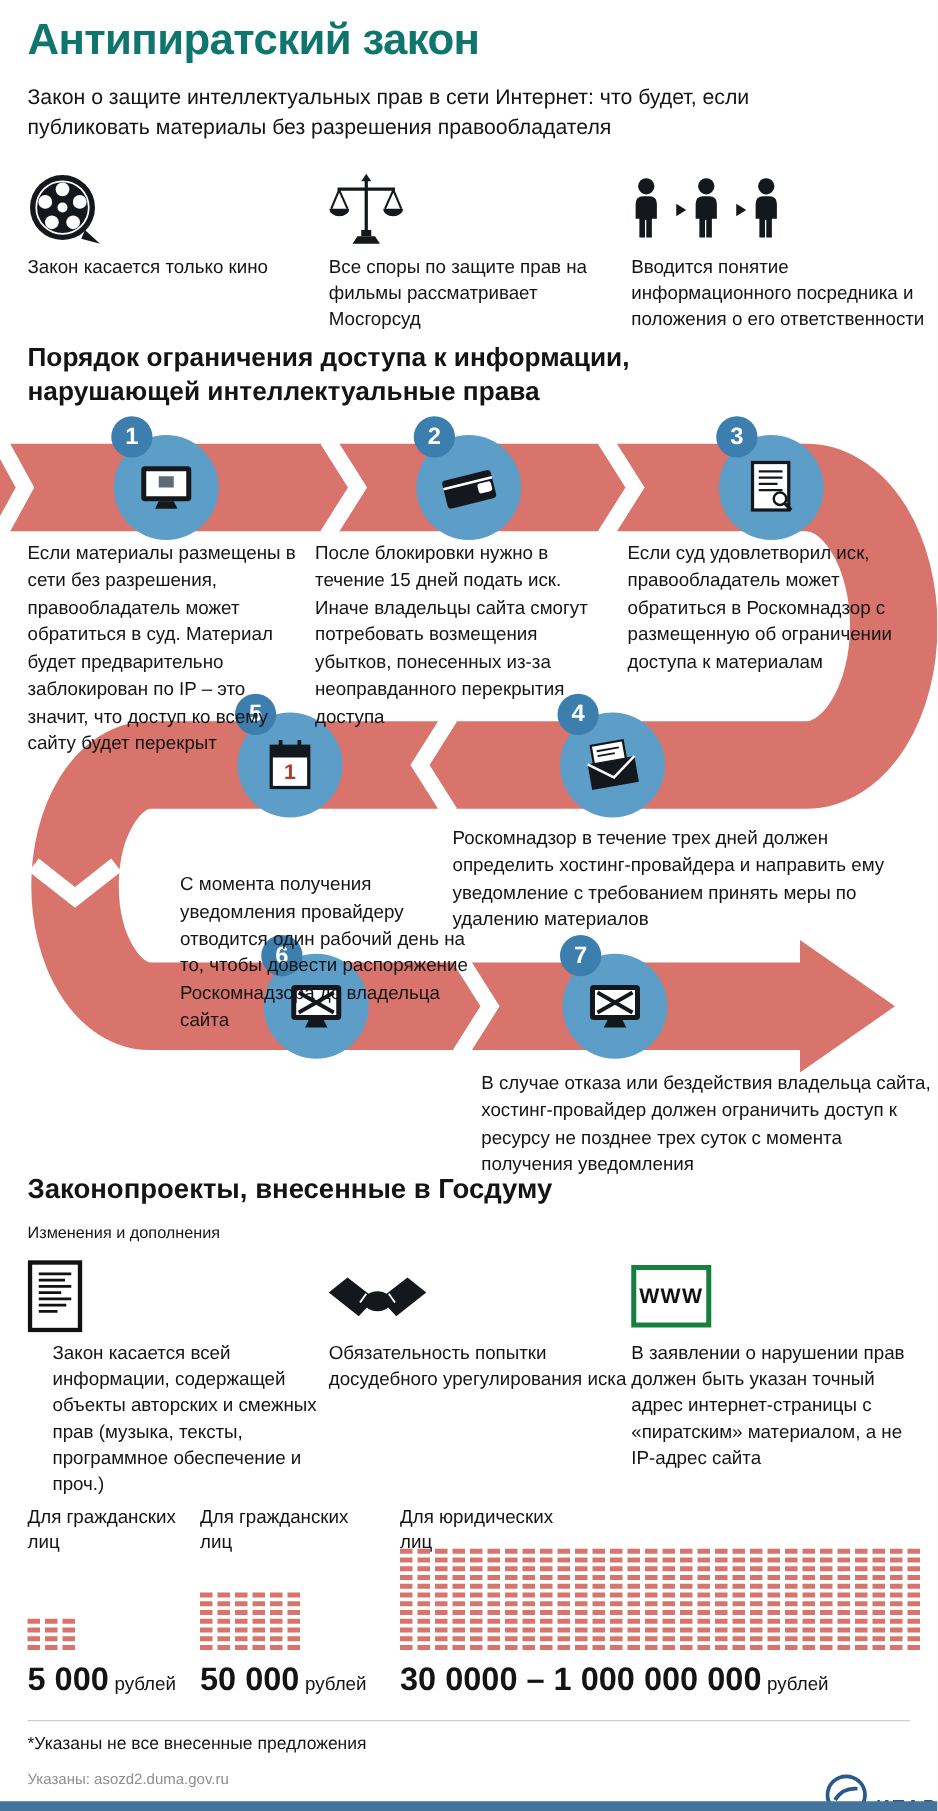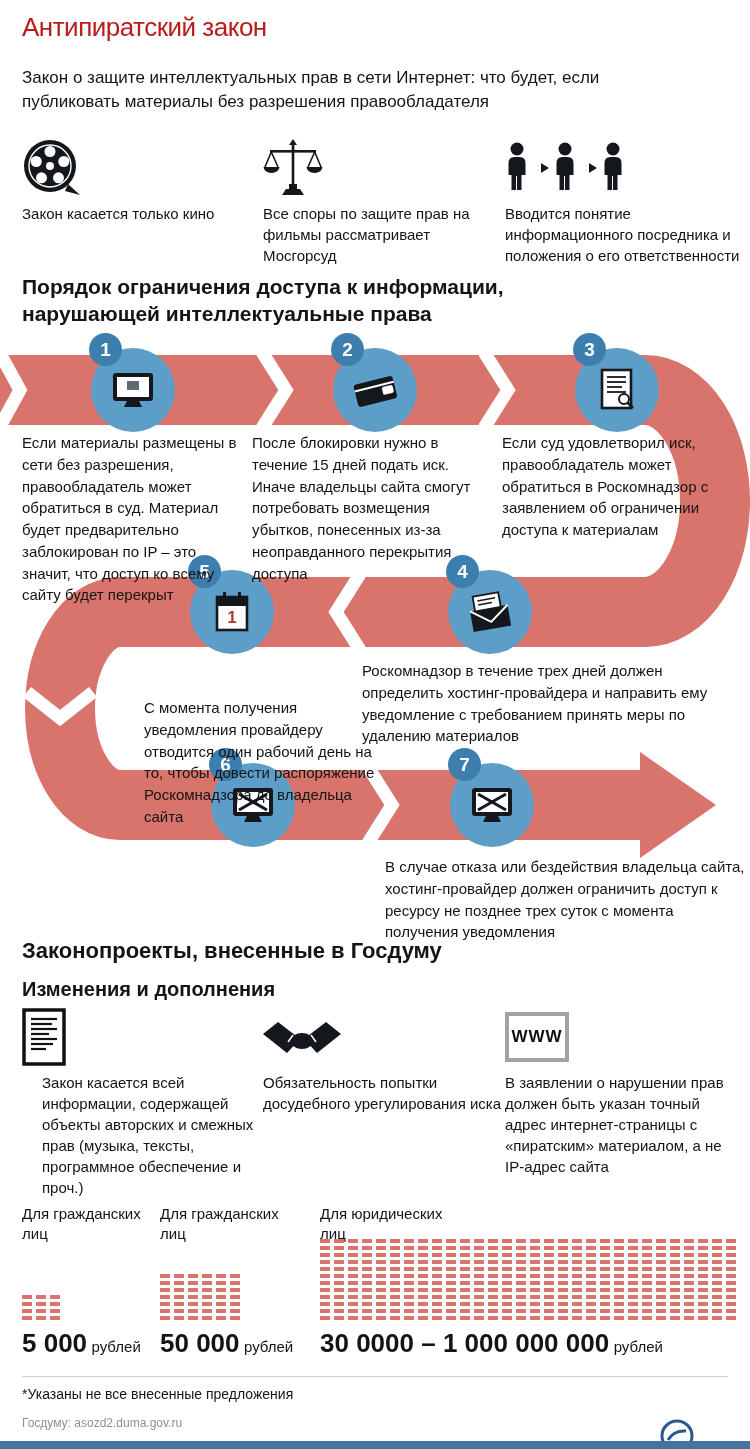--- a/index.html
+++ b/index.html
@@ -1,38 +1,38 @@
 <!DOCTYPE html>
 <html><head>
 <meta charset="utf-8">
 <style>
   *{margin:0;padding:0;box-sizing:border-box;}
   body{background:#e9e9e9;font-family:"Liberation Sans",sans-serif;}
   .page{position:relative;width:750px;height:1449px;background:#fff;margin:0 auto;overflow:hidden;color:#141414;}
   .abs{position:absolute;}
-  .title{font-size:26px;font-weight:normal;color:#b91c1c;letter-spacing:-0.5px;}
+  .title{font-size:35px;font-weight:bold;color:#0f766e;letter-spacing:-0.5px;}
   .subtitle{font-size:17px;line-height:1.4;}
   .caption{font-size:15px;line-height:1.4;}
   .h2{font-size:21px;font-weight:bold;line-height:1.27;}
   .h2b{font-size:22px;font-weight:bold;}
-  .h3{font-size:20px;font-weight:bold;}
+  .h3{font-size:13px;font-weight:normal;}
   .h4{font-size:18px;font-weight:bold;}
   .step-text{font-size:15px;line-height:1.45;}
   .flow-circle{position:absolute;width:84px;height:84px;border-radius:50%;background:#5d9ec9;display:flex;align-items:center;justify-content:center;}
   .flow-num{position:absolute;left:-2px;top:-15px;width:33px;height:33px;border-radius:50%;background:#3c7fae;color:#fff;font-size:19px;font-weight:bold;display:flex;align-items:center;justify-content:center;}
   .fine-label{font-size:15px;line-height:1.35;}
   .dash-row{display:flex;gap:4px;margin-bottom:3px;}
   .dash{display:block;width:10px;height:4px;background:#d8746b;}
   .amount .amount-num{font-size:26px;font-weight:bold;text-align:center;}
   .amount .amount-unit{font-size:15px;}
   .footnote{font-size:14px;}
   .source{font-size:12px;color:#8f8f8f;}
   .divider{border-top:1px solid #cfcfcf;}
   .bottom-bar{background:#44749e;}
-  .www-box{width:64px;height:50px;border:4px solid #a3a3a3;background:#fff;display:flex;align-items:center;justify-content:center;font-weight:bold;font-size:17px;letter-spacing:1px;color:#111;}
+  .www-box{width:64px;height:50px;border:4px solid #15803d;background:#fff;display:flex;align-items:center;justify-content:center;font-weight:bold;font-size:17px;letter-spacing:1px;color:#111;}
   .logo{display:flex;align-items:center;gap:7px;color:#27598c;}
   .logo-text{font-size:15px;font-weight:bold;letter-spacing:2.5px;line-height:1.2;margin-top:39px;}
 </style>
 </head>
 <body>
 
 <div class="page">
 
   <div class="abs title" style="left:22px;top:12px;">Антипиратский закон</div>
   <div class="abs subtitle" style="left:22px;top:66px;width:640px;">Закон о защите интеллектуальных прав в сети Интернет: что будет, если публиковать материалы без разрешения правообладателя</div>
@@ -173,21 +173,21 @@
       <rect x="3" y="3" width="40" height="28" rx="3" fill="#14181d"></rect>
       <rect x="7" y="7" width="32" height="20" fill="#fff"></rect>
       <line x1="9" y1="9" x2="37" y2="25" stroke="#14181d" stroke-width="3"></line>
       <line x1="37" y1="9" x2="9" y2="25" stroke="#14181d" stroke-width="3"></line>
       <path d="M17 31 h12 l3 6 h-18 z" fill="#14181d"></path>
     </svg>
   </div>
 
   <div class="abs step-text" style="left:22px;top:432px;width:222px;">Если материалы размещены в сети без разрешения, правообладатель может обратиться в суд. Материал будет предварительно заблокирован по IP – это значит, что доступ ко всему сайту будет перекрыт</div>
   <div class="abs step-text" style="left:252px;top:432px;width:235px;">После блокировки нужно в течение 15 дней подать иск. Иначе владельцы сайта смогут потребовать возмещения убытков, понесенных из-за неоправданного перекрытия доступа</div>
-  <div class="abs step-text" style="left:502px;top:432px;width:215px;">Если суд удовлетворил иск, правообладатель может обратиться в Роскомнадзор с заявлением об ограничении доступа к материалам</div>
+  <div class="abs step-text" style="left:502px;top:432px;width:215px;">Если суд удовлетворил иск, правообладатель может обратиться в Роскомнадзор с размещенную об ограничении доступа к материалам</div>
   <div class="abs step-text" style="left:144px;top:660px;width:235px;margin-top:37px;">С момента получения уведомления провайдеру отводится один рабочий день на то, чтобы довести распоряжение Роскомнадзора до владельца сайта</div>
   <div class="abs step-text" style="left:362px;top:660px;width:355px;">Роскомнадзор в течение трех дней должен определить хостинг-провайдера и направить ему уведомление с требованием принять меры по удалению материалов</div>
   <div class="abs h2b" style="left:22px;top:938px;">Законопроекты, внесенные в Госдуму</div>
 
   <div class="abs step-text" style="left:385px;top:856px;width:362px;">В случае отказа или бездействия владельца сайта, хостинг-провайдер должен ограничить доступ к ресурсу не позднее трех суток с момента получения уведомления</div>
   <div class="abs h3" style="left:22px;top:978px;">Изменения и дополнения</div>
 
   <div class="abs" style="left:22px;top:1008px;">
     <svg width="46" height="58" viewBox="0 0 46 58">
       <rect x="2" y="2" width="40" height="54" fill="#fff" stroke="#111" stroke-width="3.5"></rect>
@@ -699,21 +699,21 @@
     <span class="amount-num">50 000</span>
     <span class="amount-unit">рублей</span>
   </div>
   <div class="abs amount" style="left:320px;top:1328px;">
     <span class="amount-num">30 0000 – 1 000 000 000</span>
     <span class="amount-unit">рублей</span>
   </div>
 
   <div class="abs divider" style="left:22px;top:1376px;width:706px;"></div>
   <div class="abs footnote" style="left:22px;top:1386px;">*Указаны не все внесенные предложения</div>
-  <div class="abs source" style="left:22px;top:1416px;">Госдуму: asozd2.duma.gov.ru</div>
+  <div class="abs source" style="left:22px;top:1416px;">Указаны: asozd2.duma.gov.ru</div>
 
   <div class="abs logo" style="left:660px;top:1398px;">
     <svg width="34" height="34" viewBox="0 0 34 34">
       <circle cx="17" cy="17" r="15" fill="none" stroke="#27598c" stroke-width="3"></circle>
       <path d="M8 21 q6 -10 18 -9" fill="none" stroke="#27598c" stroke-width="3"></path>
     </svg>
     <div class="logo-text">
       <div>ИТАР</div>
       <div>ТАСС</div>
     </div>

